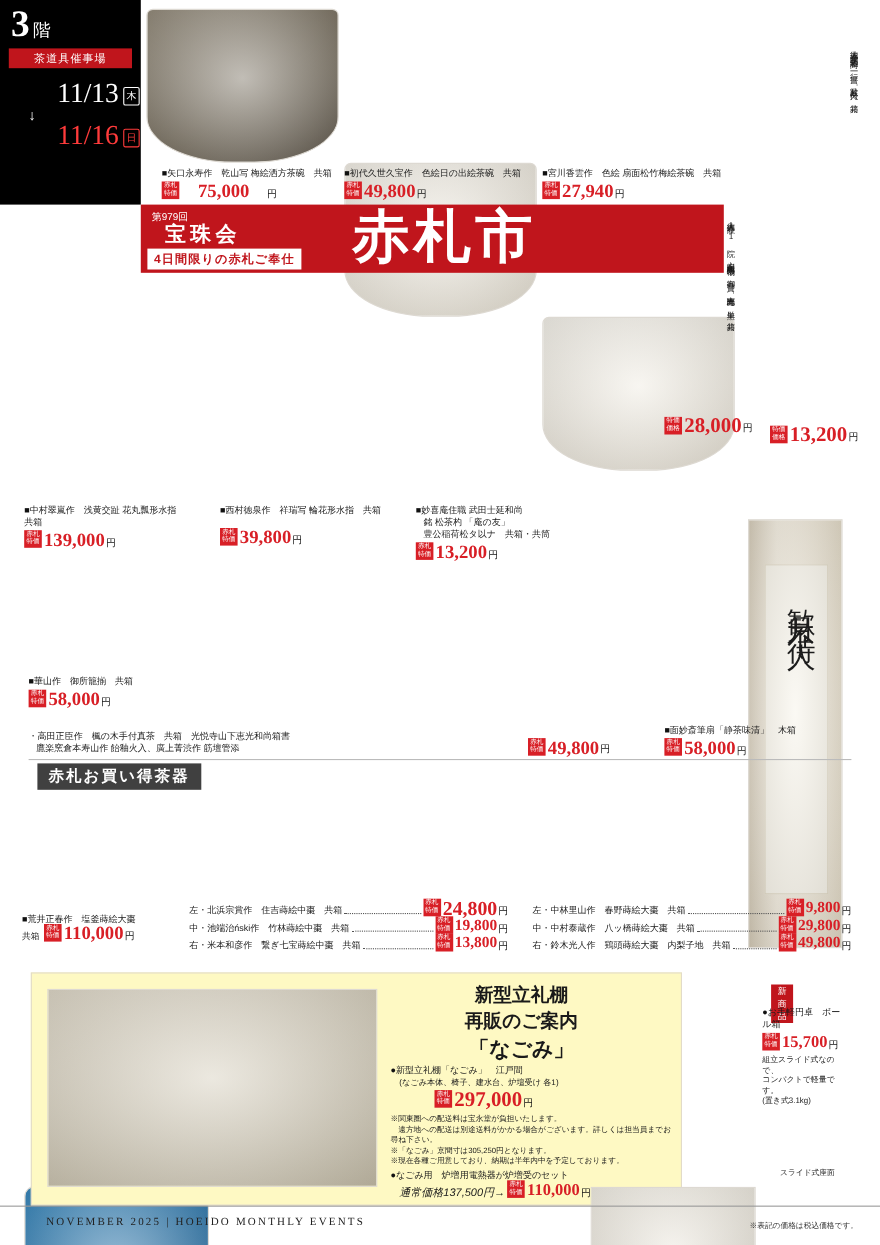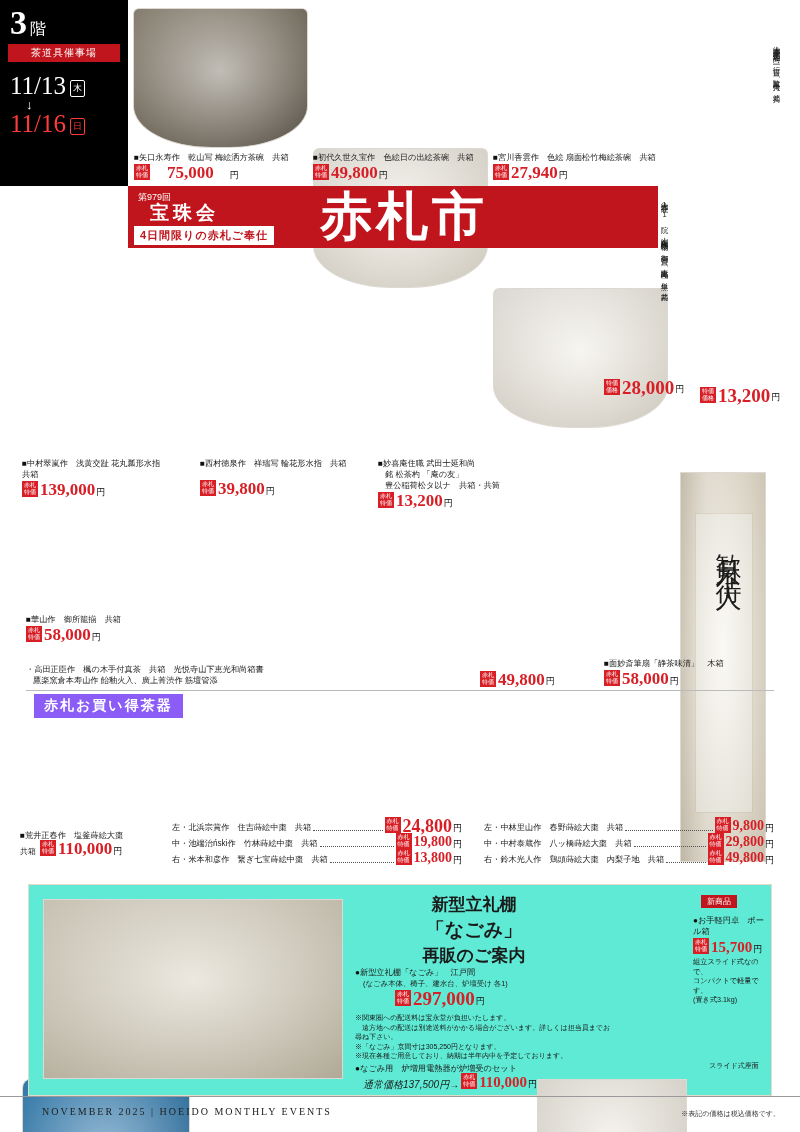--- a/index.html
+++ b/index.html
@@ -39,21 +39,21 @@
     left: 0; top: 0; width: 128px; height: 186px;
     background: #000; color: #fff;
   }
   #floorrow { display:flex; align-items: baseline; padding: 6px 0 0 10px; }
   #floornum { font-size: 34px; font-weight: 700; font-family: "Liberation Serif", serif; line-height: 1; }
   #floorkanji { font-size: 16px; margin-left: 3px; }
   #floorlabel {
     margin: 4px 8px 0 8px; background: #c0151c; color: #fff;
     font-size: 10px; text-align: center; padding: 2px 0; letter-spacing: 1px;
   }
-  .dline { display: flex; align-items: baseline; padding-left: 10px; }
+  .dline { display: flex; align-items: baseline; padding-left: 10px; margin-left: 42px; }
   .dmd { font-family: "Liberation Serif", serif; font-size: 25px; }
   .dday {
     display: inline-block; border: 1px solid #fff; border-radius: 2px;
     font-size: 9px; padding: 1px 2px; margin-left: 4px; position: relative; top: -3px;
   }
   #arrow { text-align: left; padding-left: 26px; font-size: 13px; line-height: 10px; }
 
   
   #titleband {
     left: 128px; top: 186px; width: 530px; height: 62px;
@@ -81,33 +81,33 @@
     font-size: 17px; line-height: 16px;
   }
   .priceyen { font-size: 9px; color: #111; margin-left: 1px; }
 
   
   .cap { font-size: 8.2px; line-height: 11px; }
   .cap .bul { color: #111; }
 
   
   .sechdr {
-    background: #8b5cf6; color: #fff; font-size: 14px; font-weight: 700;
+    background: #404040; color: #fff; font-size: 14px; font-weight: 700;
     padding: 3px 10px; letter-spacing: 2px; display: inline-block;
   }
 
   
   .itemrow { display: flex; align-items: flex-end; font-size: 8.2px; line-height: 12px; }
   .itemrow .nm { white-space: nowrap; }
   .itemrow .dots { flex: 1; border-bottom: 1px dotted #555; margin: 0 2px 3px 2px; height: 8px; }
 
   
   #promo {
-    left: 28px; top: 884px; width: 744px; height: 212px;
-    background: #5eead4; border: 1px solid #e2dbc8;
+    left: 28px; top: 884px; width: 592px; height: 212px;
+    background: #fef9c3; border: 1px solid #e2dbc8;
   }
   #footer {
     left: 0; top: 1096px; width: 800px; height: 36px;
     border-top: 1px solid #999;
   }
   #footertext {
     position: absolute; left: 42px; top: 9px; font-size: 10px; letter-spacing: 2px;
     font-family: "Liberation Serif", serif; color: #222;
   }
   #footnote { position: absolute; right: 20px; top: 12px; font-size: 7px; color: #333; }
@@ -139,21 +139,21 @@
     <div class="dline">
       <span class="dmd red" style="color:#ff3b3b">11/16</span>
       <span class="dday" style="border-color:#ff3b3b;color:#ff3b3b">日</span>
     </div>
   </div>
 
   <div class="abs photo bowl" style="left:133px;top:8px;width:175px;height:140px;background:linear-gradient(150deg,#8f8675,#6f6656 60%,#5a5246);"></div>
   <div class="abs photo bowl" style="left:313px;top:8px;width:175px;height:140px;background:linear-gradient(160deg,#f3efe6,#e6e0d2);"></div>
   <div class="abs photo bowl" style="left:493px;top:8px;width:175px;height:140px;background:linear-gradient(160deg,#f5f2ea,#e7e1d4);"></div>
 
-  <div class="abs cap" style="left:134px;top:152px;width:175px;">
+  <div class="abs cap" style="left:147px;top:152px;width:175px;">
     <div><span class="bul">■</span><span>矢口永寿作　乾山写 梅絵洒方茶碗　共箱</span></div>
     <div class="pricewrap" style="margin-top:1px;gap:15px;">
       <span class="pricebadge">赤札<br>特価</span>
       <span class="priceval">75,000</span>
       <span class="priceyen">円</span>
     </div>
   </div>
   <div class="abs cap" style="left:313px;top:152px;width:175px;">
     <div><span class="bul">■</span><span>初代久世久宝作　色絵日の出絵茶碗　共箱</span></div>
     <div class="pricewrap" style="margin-top:1px;">
@@ -337,22 +337,22 @@
           <span class="priceyen">円</span>
         </span>
     </div>
   </div>
 
   <div class="abs" id="promo">
     <div class="abs photo" style="left:14px;top:14px;width:300px;height:180px;background:linear-gradient(160deg,#ded7c6,#c8c0ab);"></div>
 
     <div class="abs" style="left:330px;top:8px;width:230px;text-align:center;font-family:'Liberation Serif',serif;">
       <div style="font-size:17px;font-weight:700;">新型立礼棚</div>
+      <div style="font-size:17px;font-weight:700;margin-top:1px;">再販のご案内</div>
       <div style="font-size:19px;font-weight:700;margin-top:1px;">「なごみ」</div>
-      <div style="font-size:17px;font-weight:700;margin-top:1px;">再販のご案内</div>
     </div>
 
     <div class="abs cap" style="left:326px;top:82px;width:250px;">
       <div><span class="bul">●</span><span>新型立礼棚「なごみ」　江戸間</span></div>
       <div style="padding-left:8px;font-size:7.4px;">(なごみ本体、椅子、建水台、炉壇受け 各1)</div>
       <div class="pricewrap" style="margin-top:2px;margin-left:40px;">
         <span class="pricebadge">赤札<br>特価</span>
         <span class="priceval" style="font-size:19px;">297,000</span>
         <span class="priceyen">円</span>
       </div>

